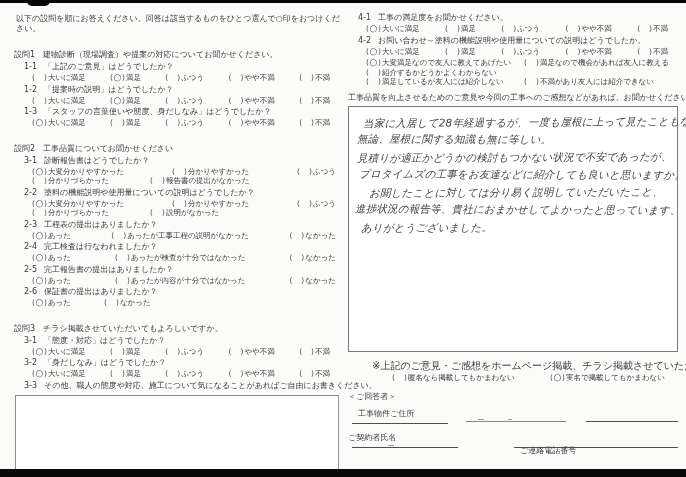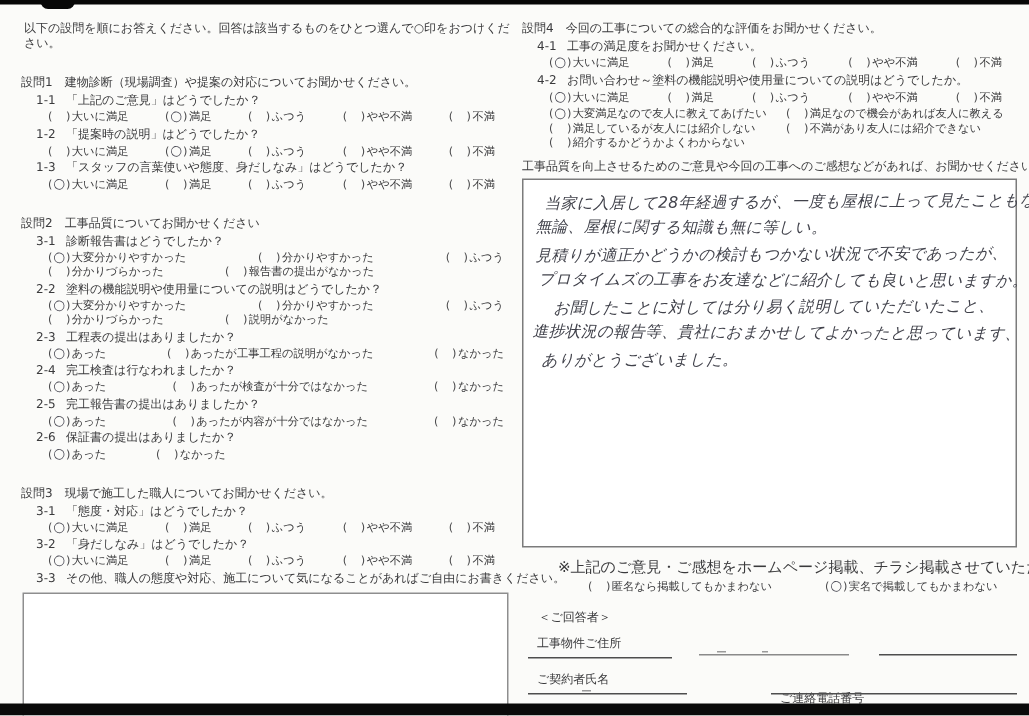--- a/index.html
+++ b/index.html
@@ -50,24 +50,24 @@
   .hl3{padding-left:4px;transform:rotate(.2deg)}
   .hl4{padding-left:14px;transform:rotate(-.3deg)}
   .hl5{padding-left:0;transform:rotate(.3deg)}
   .hl6{padding-left:6px;transform:rotate(-.2deg)}
 
   .pub-note{font-size:10px;line-height:9px;margin:9px 0 0 24px;white-space:nowrap}
   .pub-opts{margin:3px 0 0 44px;font-size:7.5px}
   .pub-opts .opt:first-child{width:132px}
 
   .resp{position:relative;height:66px;margin-top:9px}
-  .resp-head{font-size:8px;margin:11px}
+  .resp-head{font-size:8px;margin:0}
   .f-label{position:absolute;font-size:8px;white-space:nowrap}
   .f-addr{left:10px;top:17px}
-  .f-name{left:10px;top:41px}
+  .f-name{left:0;top:41px}
   .f-phone{left:172px;top:54px}
   .bline{position:absolute;border-bottom:1px solid #4e4e4e;height:1px}
   .bl-a1{left:4px;top:31px;width:96px}
   .bl-a2{left:118px;top:29px;width:100px;border-bottom-color:#8a8a8a}
   .bl-a3{left:238px;top:29px;width:92px}
   .bl-b1{left:4px;top:55px;width:106px}
   .bl-b2{left:166px;top:55px;width:164px}
   .redact-tick{position:absolute;height:1px;background:#9a9a9a}
   .rt1{left:130px;top:28px;width:6px}
   .rt2{left:160px;top:28px;width:4px}
@@ -166,21 +166,21 @@
       </div>
       <div class="q-item item-2-6">
         <div class="q-label"><span class="q-num">2-6</span><span class="q-text">保証書の提出はありましたか？</span></div>
         <div class="opt-row n2">
           <span class="opt"><span class="parens"><span class="mark sel">○</span></span><span class="opt-text">あった</span></span>
           <span class="opt"><span class="parens"><span class="mark"></span></span><span class="opt-text">なかった</span></span>
         </div>
       </div>
     </section>
   <section>
-      <div class="q-title">設問3　現場で施工した職人についてお聞かせください。</div>
+      <div class="q-title">設問3　チラシ掲載させていただいてもよろしいですか。</div>
       <div class="q-item item-3-1">
         <div class="q-label"><span class="q-num">3-1</span><span class="q-text">「態度・対応」はどうでしたか？</span></div>
         <div class="opt-row n5">
           <span class="opt"><span class="parens"><span class="mark sel">○</span></span><span class="opt-text">大いに満足</span></span>
           <span class="opt"><span class="parens"><span class="mark"></span></span><span class="opt-text">満足</span></span>
           <span class="opt"><span class="parens"><span class="mark"></span></span><span class="opt-text">ふつう</span></span>
           <span class="opt"><span class="parens"><span class="mark"></span></span><span class="opt-text">やや不満</span></span>
           <span class="opt"><span class="parens"><span class="mark"></span></span><span class="opt-text">不満</span></span>
         </div>
       </div>
@@ -196,21 +196,20 @@
       </div>
       <div class="q-item item-3-3">
         <div class="q-label"><span class="q-num">3-3</span><span class="q-text">その他、職人の態度や対応、施工について気になることがあればご自由にお書きください。</span></div>
         <div class="free-box"></div>
       </div>
     </section>
 </div>
 
 <div class="col col-right">
   <section>
-      <div class="q-title">設問4　今回の工事についての総合的な評価をお聞かせください。</div>
       <div class="q-item item-4-1">
         <div class="q-label"><span class="q-num">4-1</span><span class="q-text">工事の満足度をお聞かせください。</span></div>
         <div class="opt-row n5">
           <span class="opt"><span class="parens"><span class="mark sel">○</span></span><span class="opt-text">大いに満足</span></span>
           <span class="opt"><span class="parens"><span class="mark"></span></span><span class="opt-text">満足</span></span>
           <span class="opt"><span class="parens"><span class="mark"></span></span><span class="opt-text">ふつう</span></span>
           <span class="opt"><span class="parens"><span class="mark"></span></span><span class="opt-text">やや不満</span></span>
           <span class="opt"><span class="parens"><span class="mark"></span></span><span class="opt-text">不満</span></span>
         </div>
       </div>
@@ -222,26 +221,26 @@
           <span class="opt"><span class="parens"><span class="mark"></span></span><span class="opt-text">ふつう</span></span>
           <span class="opt"><span class="parens"><span class="mark"></span></span><span class="opt-text">やや不満</span></span>
           <span class="opt"><span class="parens"><span class="mark"></span></span><span class="opt-text">不満</span></span>
         </div>
       </div>
       <div class="q-item item-4-3">
         <div class="opt-row n2">
           <span class="opt"><span class="parens"><span class="mark sel">○</span></span><span class="opt-text">大変満足なので友人に教えてあげたい</span></span>
           <span class="opt"><span class="parens"><span class="mark"></span></span><span class="opt-text">満足なので機会があれば友人に教える</span></span>
         </div>
+        <div class="opt-row n1">
+          <span class="opt"><span class="parens"><span class="mark"></span></span><span class="opt-text">紹介するかどうかよくわからない</span></span>
+        </div>
         <div class="opt-row n2">
           <span class="opt"><span class="parens"><span class="mark"></span></span><span class="opt-text">満足しているが友人には紹介しない</span></span>
           <span class="opt"><span class="parens"><span class="mark"></span></span><span class="opt-text">不満があり友人には紹介できない</span></span>
-        </div>
-        <div class="opt-row n1">
-          <span class="opt"><span class="parens"><span class="mark"></span></span><span class="opt-text">紹介するかどうかよくわからない</span></span>
         </div>
       </div>
     </section>
   <p class="comment-prompt">工事品質を向上させるためのご意見や今回の工事へのご感想などがあれば、お聞かせください。</p>
   <div class="hand-box" id="handbox">
       <div class="hand-line hl0">当家に入居して28年経過するが、一度も屋根に上って見たこともなく</div>
       <div class="hand-line hl1">無論、屋根に関する知識も無に等しい。</div>
       <div class="hand-line hl2">見積りが適正かどうかの検討もつかない状況で不安であったが、</div>
       <div class="hand-line hl3">プロタイムズの工事をお友達などに紹介しても良いと思いますか。</div>
       <div class="hand-line hl4">お聞したことに対しては分り易く説明していただいたこと、</div>

